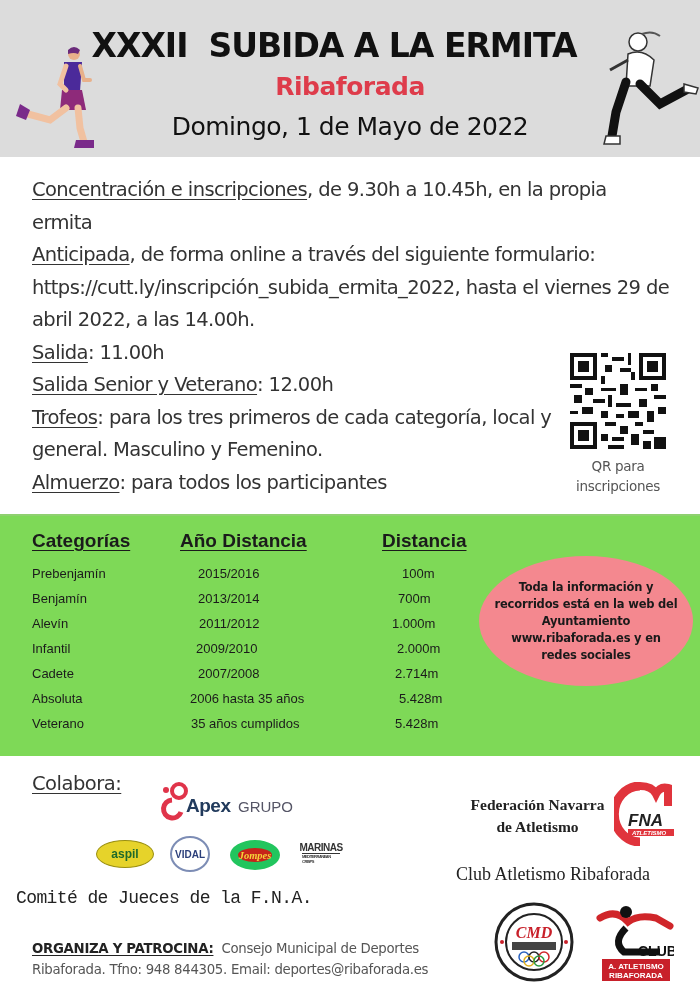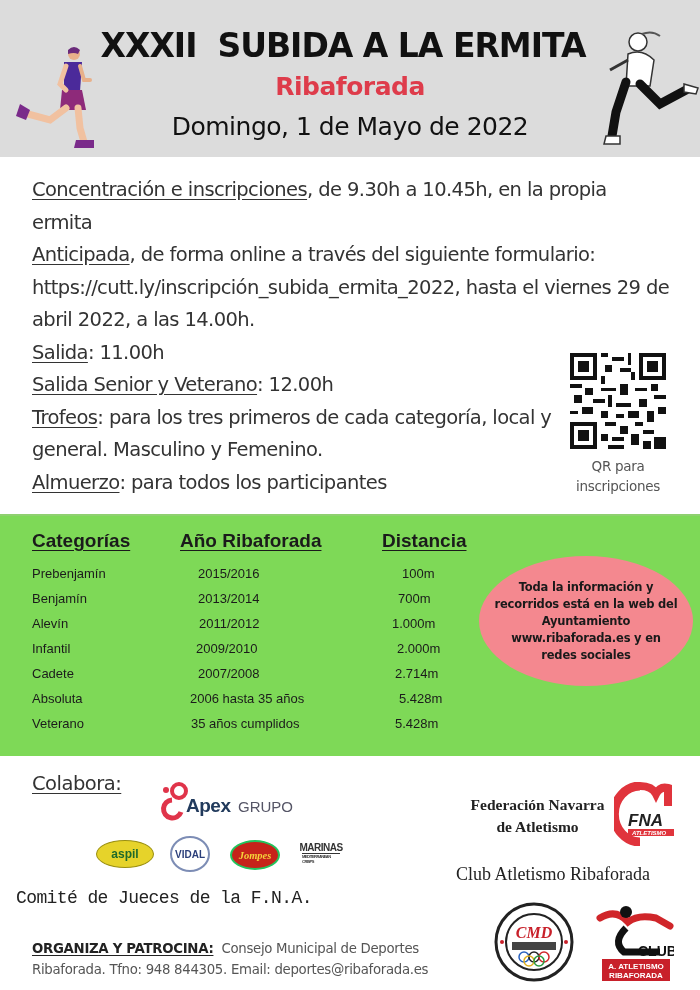--- a/index.html
+++ b/index.html
@@ -1,20 +1,20 @@
 <!DOCTYPE html>
 <html><head>
 <meta charset="utf-8">
 <style>
   * { box-sizing: border-box; margin: 0; padding: 0; }
   body { width: 700px; height: 990px; background: #ffffff; font-family: "Liberation Sans", sans-serif; color: #222; position: relative; overflow: hidden; }
 
   
   .header { position: absolute; left: 0; top: 0; width: 700px; height: 157px; background: #dcdcdc; }
-  .title { position: absolute; left: 0; width: 668px; top: 26px; text-align: center; font-family: "DejaVu Sans", sans-serif; font-weight: bold; font-size: 33px; letter-spacing: -1px; color: #111; white-space: pre; margin-left: 9px; }
+  .title { position: absolute; left: 0; width: 668px; top: 26px; text-align: center; font-family: "DejaVu Sans", sans-serif; font-weight: bold; font-size: 33px; letter-spacing: -1px; color: #111; white-space: pre; }
   .subtitle { position: absolute; left: 0; width: 700px; top: 72px; text-align: center; font-family: "DejaVu Sans", sans-serif; font-weight: bold; font-size: 25px; color: #de3c4b; letter-spacing: -0.5px; }
   .date { position: absolute; left: 0; width: 700px; top: 112px; text-align: center; font-family: "DejaVu Sans", sans-serif; font-size: 25px; color: #111; letter-spacing: -0.5px; }
   .runner-left { position: absolute; left: 14px; top: 46px; width: 86px; height: 104px; }
   .runner-right { position: absolute; left: 598px; top: 24px; width: 102px; height: 124px; }
 
   
   .info { position: absolute; left: 32px; top: 174px; width: 640px; font-family: "DejaVu Sans", sans-serif; font-size: 19.5px; line-height: 32.5px; color: #333; letter-spacing: -0.6px; }
   .info p { margin: 0; }
   .u { text-decoration: underline; text-underline-offset: 3px; }
   .info .narrow { width: 520px; }
@@ -30,21 +30,21 @@
   .ellipse { position: absolute; left: 479px; top: 556px; width: 214px; height: 130px; border-radius: 50%; background: #f4888f; display: flex; align-items: center; justify-content: center; text-align: center; }
   .ellipse-text { font-family: "DejaVu Sans", sans-serif; font-weight: bold; font-size: 11.5px; line-height: 17px; color: #1a1a1a; width: 200px; letter-spacing: -0.2px; }
 
   
   .colabora { position: absolute; left: 32px; top: 772px; font-family: "DejaVu Sans", sans-serif; font-size: 19.5px; color: #333; text-decoration: underline; text-underline-offset: 3px; letter-spacing: -0.5px; }
   .apex { position: absolute; left: 160px; top: 782px; width: 130px; height: 40px; }
   .apex-word { position: absolute; left: 26px; top: 13px; font-family: "Liberation Sans", sans-serif; font-weight: bold; font-size: 19px; color: #213a5c; letter-spacing: -0.5px; }
   .apex-grupo { position: absolute; left: 78px; top: 16px; font-family: "Liberation Sans", sans-serif; font-size: 15px; color: #556; }
   .logo-aspil { position: absolute; left: 96px; top: 840px; width: 58px; height: 28px; border-radius: 50%; background: #e6d32a; border: 1px solid #9a8f10; display: flex; align-items: center; justify-content: center; font-family: "Liberation Sans", sans-serif; font-weight: bold; font-size: 12px; color: #1f6a2a; }
   .logo-vidal { position: absolute; left: 170px; top: 836px; width: 40px; height: 36px; border-radius: 50%; background: #fff; border: 2px solid #7d8db5; display: flex; align-items: center; justify-content: center; font-family: "Liberation Sans", sans-serif; font-weight: bold; font-size: 10px; color: #2b3f7a; }
-  .logo-jompes { position: absolute; left: 230px; top: 840px; width: 50px; height: 30px; border-radius: 50%; background: #c6231a; border: 2px solid #22c55e; display: flex; align-items: center; justify-content: center; font-family: "Liberation Serif", serif; font-weight: bold; font-style: italic; font-size: 10.5px; color: #f5d23a; }
+  .logo-jompes { position: absolute; left: 230px; top: 840px; width: 50px; height: 30px; border-radius: 50%; background: #c6231a; border: 8px solid #22c55e; display: flex; align-items: center; justify-content: center; font-family: "Liberation Serif", serif; font-weight: bold; font-style: italic; font-size: 10.5px; color: #f5d23a; }
   .logo-marinas { position: absolute; left: 302px; top: 840px; width: 38px; height: 26px; display: flex; flex-direction: column; align-items: center; justify-content: center; font-family: "Liberation Sans", sans-serif; font-weight: bold; font-size: 10px; color: #333; letter-spacing: -0.5px; }
   .logo-marinas .sub { font-size: 4px; border-top: 1px solid #333; }
 
   .comite { position: absolute; left: 16px; top: 888px; font-family: Liberation Mono, monospace; font-size: 18px; color: #222; letter-spacing: -0.6px; }
   .organiza { position: absolute; left: 32px; top: 938px; font-family: "DejaVu Sans", sans-serif; font-size: 13.3px; line-height: 21px; color: #555; letter-spacing: -0.3px; }
   .organiza b { color: #222; text-decoration: underline; text-underline-offset: 2px; margin-right: 8px; }
 
   .fed { position: absolute; left: 455px; top: 794px; width: 165px; text-align: center; font-family: "Liberation Serif", serif; font-weight: bold; font-size: 15.5px; line-height: 22px; color: #222; }
   .fna { position: absolute; left: 614px; top: 782px; width: 62px; height: 64px; }
   .club { position: absolute; left: 456px; top: 864px; font-family: "Liberation Serif", serif; font-size: 18px; color: #222; }
@@ -142,21 +142,21 @@
   </g>
 </svg>
 <div class="qr-caption">
   <div>QR para</div>
   <div>inscripciones</div>
 </div>
 
 <div class="green"></div>
 <div class="cat-table">
   <div class="cat-head" style="left:0;">Categorías</div>
-  <div class="cat-head" style="left:148px;">Año Ribaforada</div>
+  <div class="cat-head" style="left:148px;">Año Distancia</div>
   <div class="cat-head" style="left:350px;text-align:center;">Distancia</div>
 
   <div class="cat-row" style="top:36px;">
     <span style="left:0">Prebenjamín</span>
     <span style="left:166px">2015/2016</span>
     <span style="left:370px">100m</span>
   </div>
   <div class="cat-row" style="top:61px;">
     <span style="left:0">Benjamín</span>
     <span style="left:166px">2013/2014</span>

